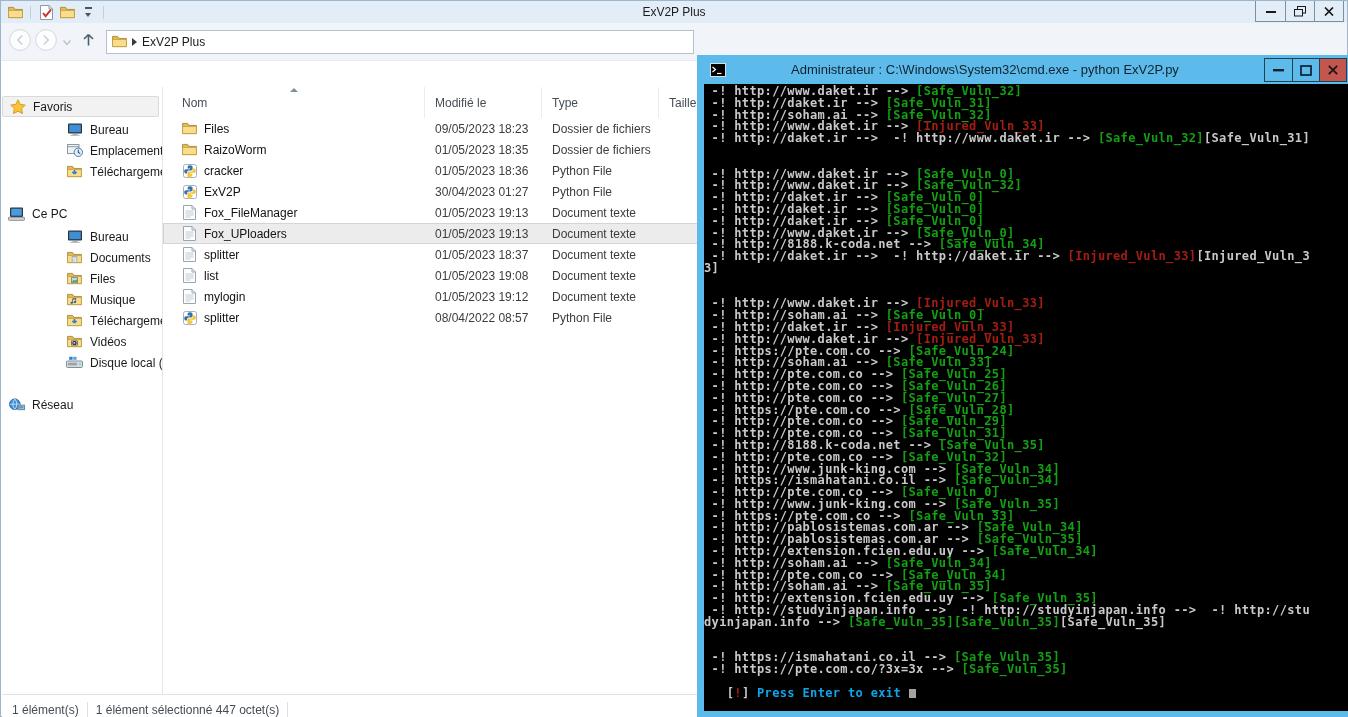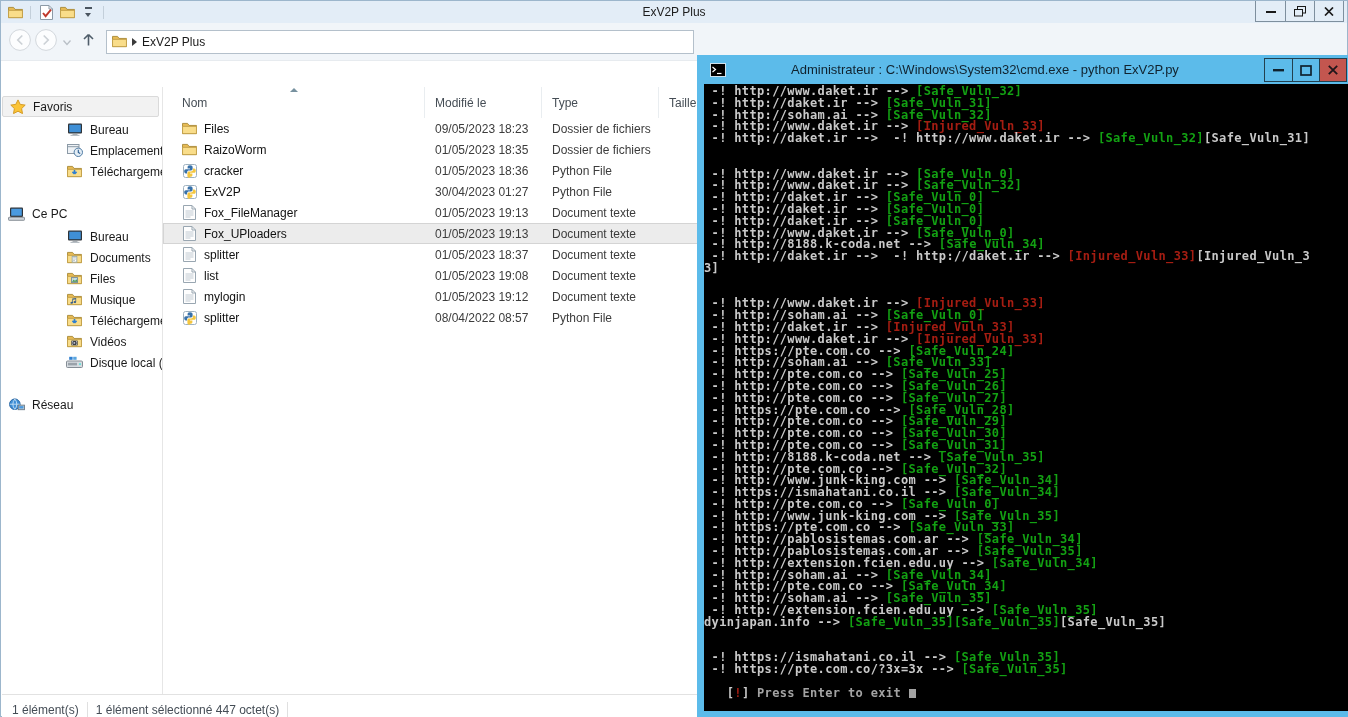--- a/index.html
+++ b/index.html
@@ -65,21 +65,21 @@
   .cmd-title { position:absolute; left:20px; right:95px; text-align:center; font-size:13px; color:#10222e; white-space:nowrap; overflow:hidden; }
   .cmd-controls { position:absolute; right:1px; top:3px; display:flex; height:24px; border:1px solid #23404f; }
   .cmd-btn { width:27px; display:flex; align-items:center; justify-content:center; border-left:1px solid #23404f; }
   .cmd-btn:first-child { border-left:none; }
   .cmd-btn.close { background:#c3564f; }
   .cmd-body { position:absolute; left:7px; right:0; top:29px; bottom:6px; background:#000; overflow:hidden; padding-top:2px; }
   .tline { height:11.8px; line-height:11.8px; white-space:pre; font-family:"DejaVu Sans Mono",monospace; font-size:12px; font-weight:bold; letter-spacing:0.35px; }
   .tline .w { color:#c9c9c9; }
   .tline .g { color:#13a113; }
   .tline .r { color:#a51d12; }
-  .tline .t { color:#a3a3a3; }
+  .tline .t { color:#0ea5e9; }
   .cur { display:inline-block; width:7px; height:9px; background:#a3a3a3; vertical-align:-1px; }
 </style>
 </head>
 <body>
 
 <div class="explorer">
 
   <div class="titlebar">
     <div class="qat">
       <span class="qat-btn">
@@ -530,36 +530,36 @@
       <div class="tline"><span class="w"> -! http://soham.ai --&gt; </span><span class="g">[Safe_Vuln_0]</span></div>
       <div class="tline"><span class="w"> -! http://daket.ir --&gt; </span><span class="r">[Injured_Vuln_33]</span></div>
       <div class="tline"><span class="w"> -! http://www.daket.ir --&gt; </span><span class="r">[Injured_Vuln_33]</span></div>
       <div class="tline"><span class="w"> -! https://pte.com.co --&gt; </span><span class="g">[Safe_Vuln_24]</span></div>
       <div class="tline"><span class="w"> -! http://soham.ai --&gt; </span><span class="g">[Safe_Vuln_33]</span></div>
       <div class="tline"><span class="w"> -! http://pte.com.co --&gt; </span><span class="g">[Safe_Vuln_25]</span></div>
       <div class="tline"><span class="w"> -! http://pte.com.co --&gt; </span><span class="g">[Safe_Vuln_26]</span></div>
       <div class="tline"><span class="w"> -! http://pte.com.co --&gt; </span><span class="g">[Safe_Vuln_27]</span></div>
       <div class="tline"><span class="w"> -! https://pte.com.co --&gt; </span><span class="g">[Safe_Vuln_28]</span></div>
       <div class="tline"><span class="w"> -! http://pte.com.co --&gt; </span><span class="g">[Safe_Vuln_29]</span></div>
-      <div class="tline"><span class="w"> -! http://pte.com.co --&gt; </span><span class="g">[Safe_Vuln_30]</span></div>
       <div class="tline"><span class="w"> -! http://pte.com.co --&gt; </span><span class="g">[Safe_Vuln_31]</span></div>
       <div class="tline"><span class="w"> -! http://8188.k-coda.net --&gt; </span><span class="g">[Safe_Vuln_35]</span></div>
       <div class="tline"><span class="w"> -! http://pte.com.co --&gt; </span><span class="g">[Safe_Vuln_32]</span></div>
       <div class="tline"><span class="w"> -! http://www.junk-king.com --&gt; </span><span class="g">[Safe_Vuln_34]</span></div>
       <div class="tline"><span class="w"> -! https://ismahatani.co.il --&gt; </span><span class="g">[Safe_Vuln_34]</span></div>
       <div class="tline"><span class="w"> -! http://pte.com.co --&gt; </span><span class="g">[Safe_Vuln_0]</span></div>
       <div class="tline"><span class="w"> -! http://www.junk-king.com --&gt; </span><span class="g">[Safe_Vuln_35]</span></div>
       <div class="tline"><span class="w"> -! https://pte.com.co --&gt; </span><span class="g">[Safe_Vuln_33]</span></div>
       <div class="tline"><span class="w"> -! http://pablosistemas.com.ar --&gt; </span><span class="g">[Safe_Vuln_34]</span></div>
       <div class="tline"><span class="w"> -! http://pablosistemas.com.ar --&gt; </span><span class="g">[Safe_Vuln_35]</span></div>
       <div class="tline"><span class="w"> -! http://extension.fcien.edu.uy --&gt; </span><span class="g">[Safe_Vuln_34]</span></div>
       <div class="tline"><span class="w"> -! http://soham.ai --&gt; </span><span class="g">[Safe_Vuln_34]</span></div>
       <div class="tline"><span class="w"> -! http://pte.com.co --&gt; </span><span class="g">[Safe_Vuln_34]</span></div>
       <div class="tline"><span class="w"> -! http://soham.ai --&gt; </span><span class="g">[Safe_Vuln_35]</span></div>
       <div class="tline"><span class="w"> -! http://extension.fcien.edu.uy --&gt; </span><span class="g">[Safe_Vuln_35]</span></div>
+      <div class="tline"><span class="w"> -! http://studyinjapan.info --&gt;  -! http://studyinjapan.info --&gt;  -! http://stu</span></div>
       <div class="tline"><span class="w">dyinjapan.info --&gt; </span><span class="g">[Safe_Vuln_35]</span><span class="g">[Safe_Vuln_35]</span><span class="w">[Safe_Vuln_35]</span></div>
       <div class="tline"></div>
       <div class="tline"></div>
       <div class="tline"><span class="w"> -! https://ismahatani.co.il --&gt; </span><span class="g">[Safe_Vuln_35]</span></div>
       <div class="tline"><span class="w"> -! https://pte.com.co/?3x=3x --&gt; </span><span class="g">[Safe_Vuln_35]</span></div>
       <div class="tline"></div>
       <div class="tline"><span class="w">   [</span><span class="r">!</span><span class="w">] </span><span class="t">Press Enter to exit </span><span class="cur"></span></div>
     </div>
 </div>
 

